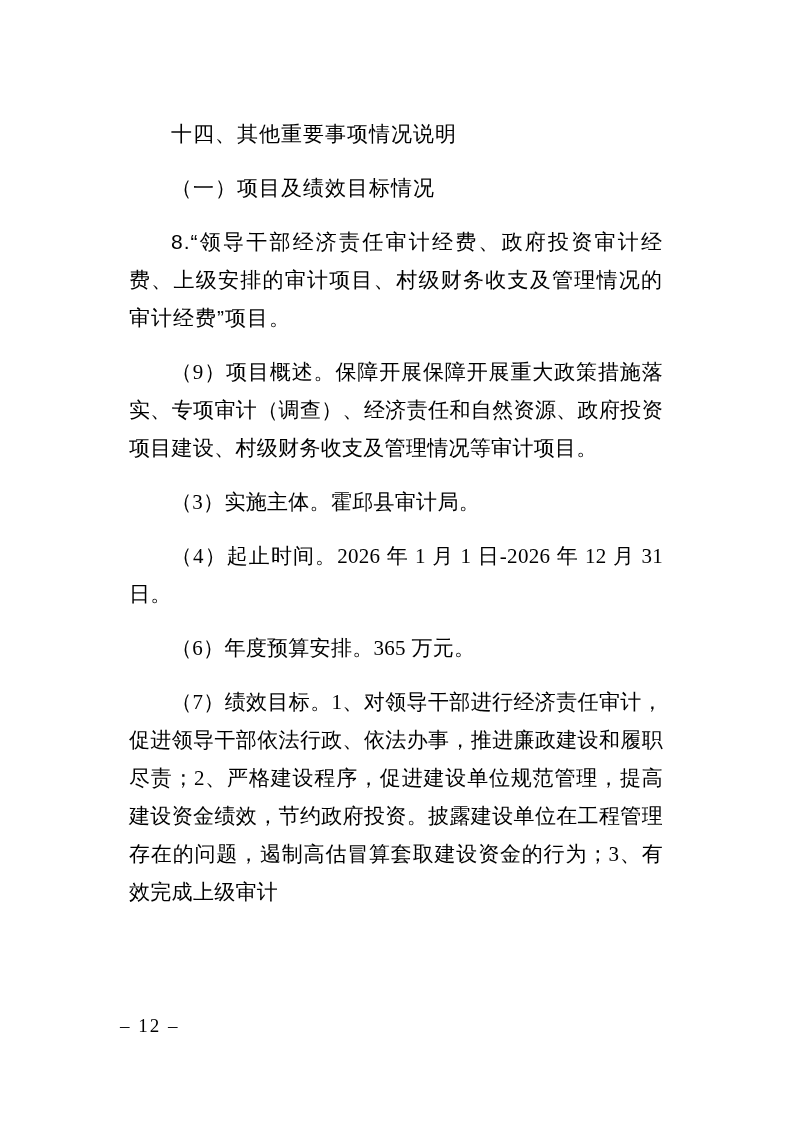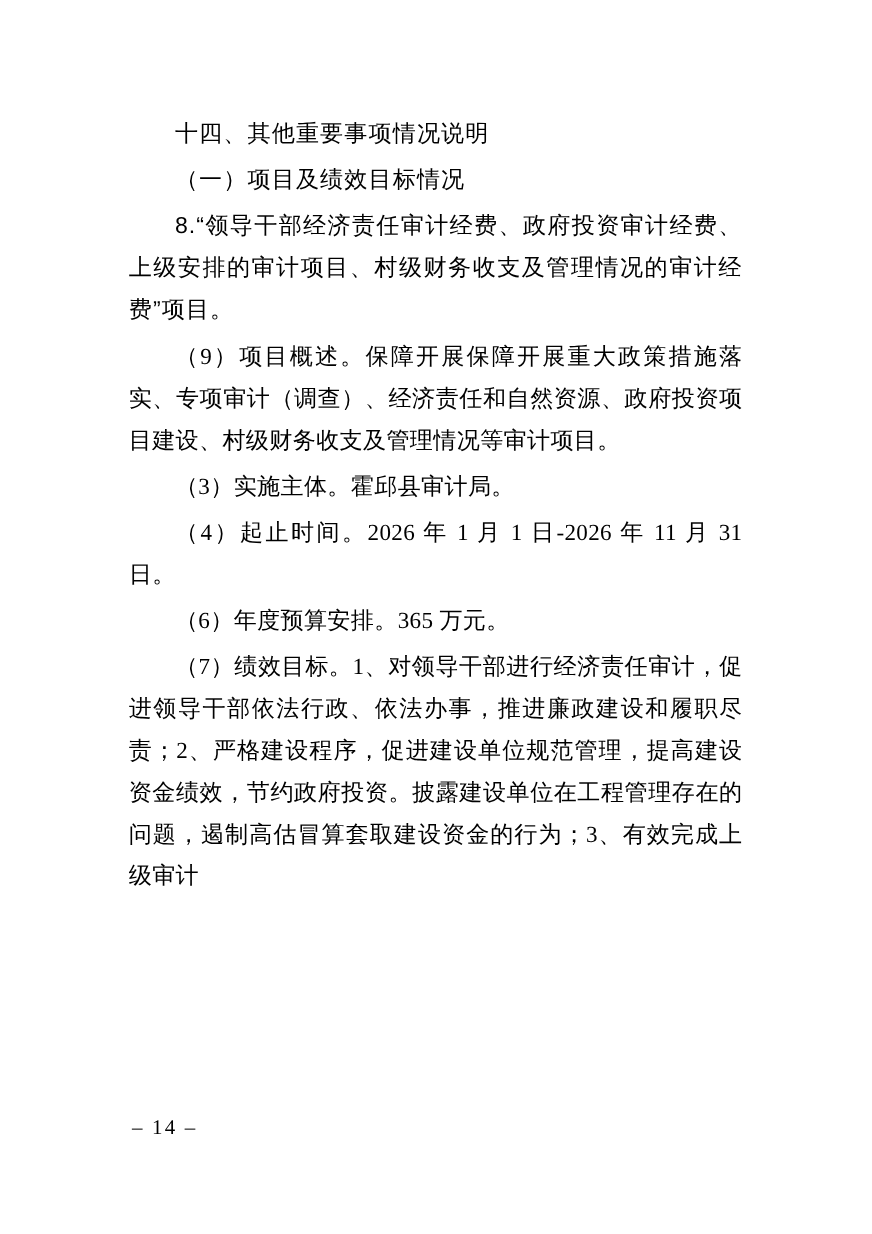--- a/index.html
+++ b/index.html
@@ -30,21 +30,21 @@
     width: 566px;
     font-size: 21px;
     line-height: 38px;
     text-align: justify;
     text-justify: inter-ideograph;
     letter-spacing: 0.3px;
   }
   .doc-content p,
   .doc-content h1,
   .doc-content h2 {
-    margin: 4px;
+    margin: 16px;
     padding: 0;
     font-size: inherit;
     line-height: inherit;
     font-weight: normal;
   }
   .indent {
     text-indent: 2em;
   }
   .heading {
     font-weight: bold;
@@ -69,19 +69,19 @@
 <body>
 
 <div class="doc-page">
   <div class="doc-content">
     <h1 class="heading indent">十四、其他重要事项情况说明</h1>
     <h2 class="heading indent">（一）项目及绩效目标情况</h2>
     <p class="heading indent">8.“领导干部经济责任审计经费、政府投资审计经费、上级安排的审计项目、村级财务收支及管理情况的审计经费”项目。</p>
     <div id="paragraphs">
         <p class="para indent">（9）项目概述。保障开展保障开展重大政策措施落实、专项审计（调查）、经济责任和自然资源、政府投资项目建设、村级财务收支及管理情况等审计项目。</p>
         <p class="para indent">（3）实施主体。霍邱县审计局。</p>
-        <p class="para indent">（4）起止时间。2026 年 1 月 1 日-2026 年 11 月 31 日。</p>
+        <p class="para indent">（4）起止时间。2026 年 1 月 1 日-2026 年 12 月 31 日。</p>
         <p class="para indent">（6）年度预算安排。365 万元。</p>
         <p class="para indent">（7）绩效目标。1、对领导干部进行经济责任审计，促进领导干部依法行政、依法办事，推进廉政建设和履职尽责；2、严格建设程序，促进建设单位规范管理，提高建设资金绩效，节约政府投资。披露建设单位在工程管理存在的问题，遏制高估冒算套取建设资金的行为；3、有效完成上级审计</p>
       </div>
   </div>
-  <div class="page-number">– 14 –</div>
+  <div class="page-number">– 12 –</div>
 </div>
 
 </body></html>

